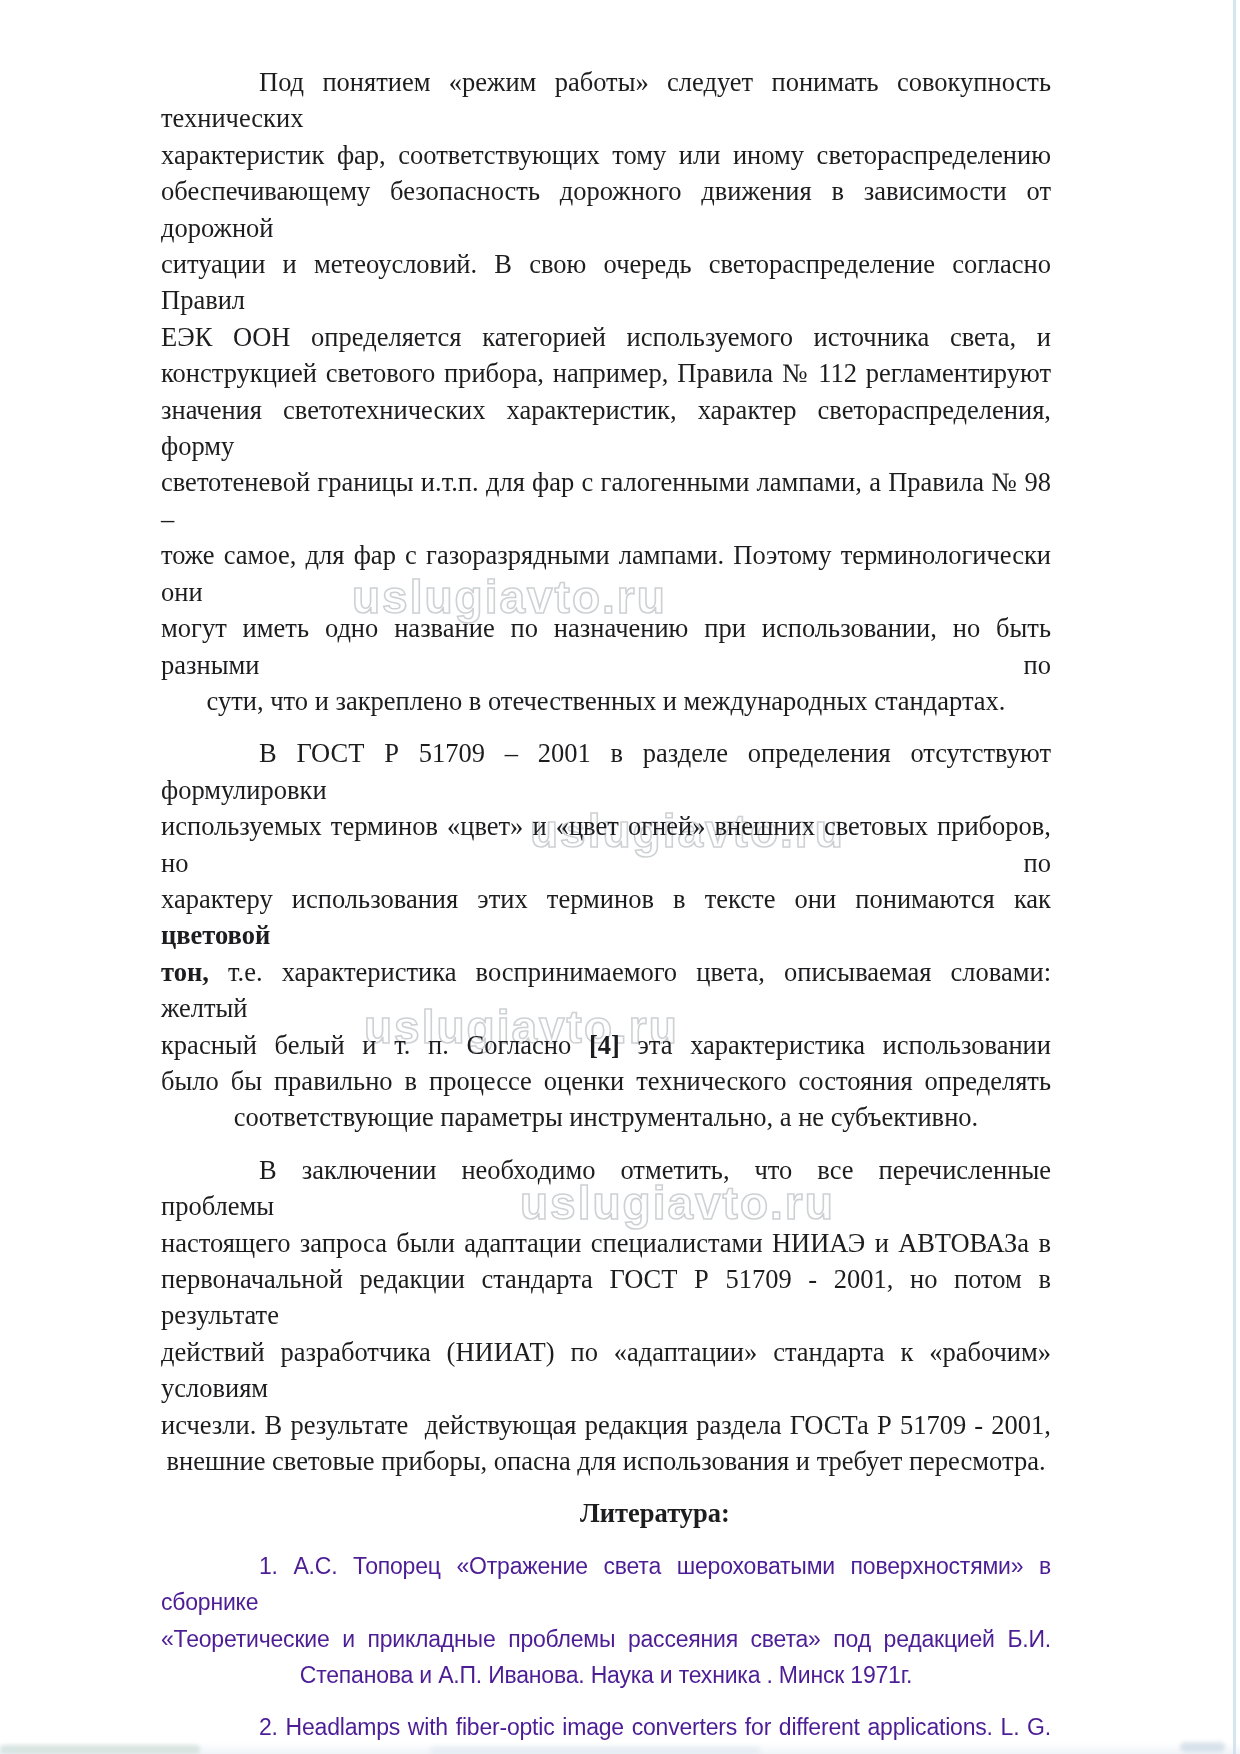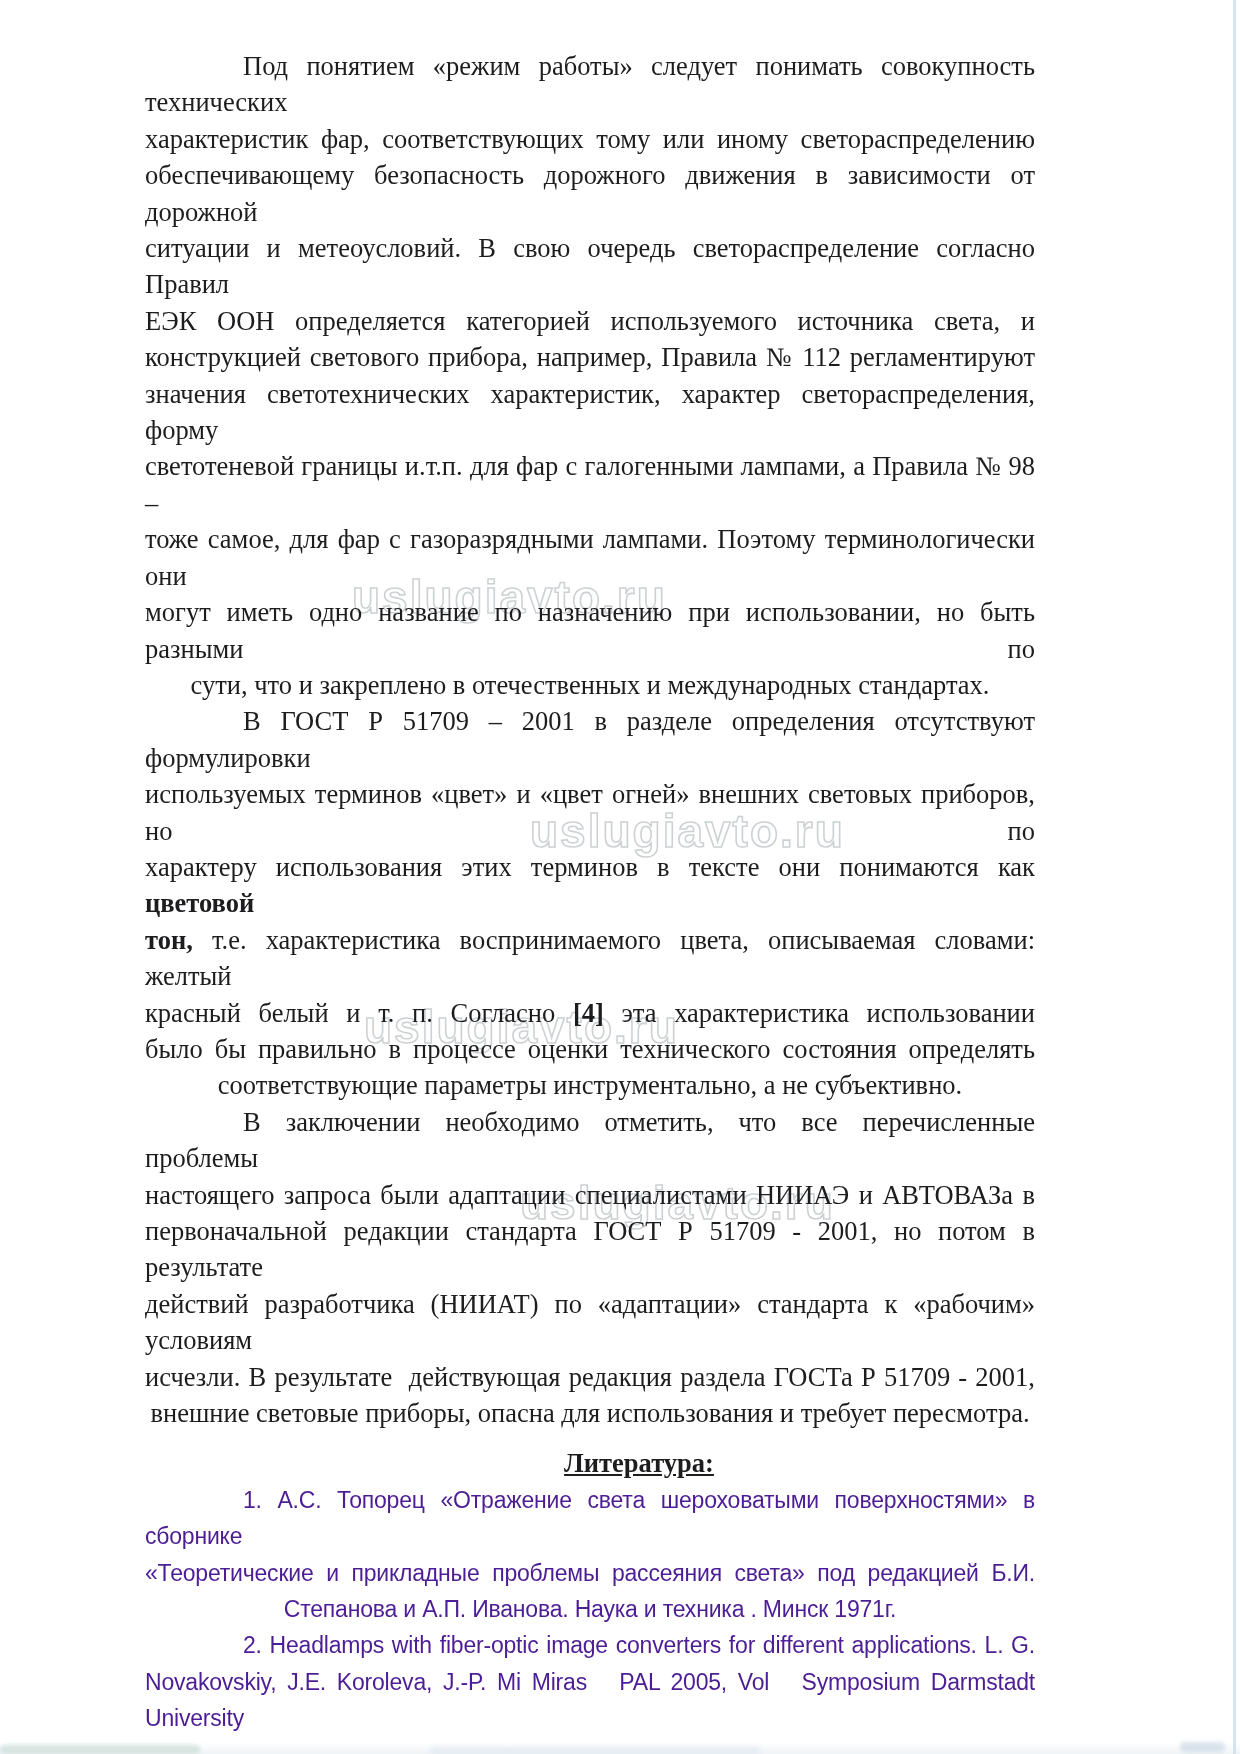--- a/index.html
+++ b/index.html
@@ -8,39 +8,39 @@
     width:1240px;height:1754px;
     background:#ffffff;
     overflow:hidden;
     font-family:"Liberation Serif","DejaVu Serif",serif;
     color:#1d1d1f;
   }
   
   .doc{
     position:absolute;left:145px;top:48px;width:890px;
   }
-  .block{margin:0;padding:0;}
+  .block{margin:16px;padding:0;}
   .line{
     width:890px;line-height:36.4px;
     font-size:26.5px;
     white-space:normal;
     text-align:center;
   }
   .line.jl{text-align:justify;text-align-last:justify;text-justify:inter-word;}
   .line.ind{text-indent:98px;}
   .b{font-weight:700;}
   .sans .line{
     font-family:"Liberation Sans","DejaVu Sans",sans-serif;
     font-size:23px;
     letter-spacing:-0.2px;
     color:#4c1d95;
     overflow:visible;
   }
   .heading{margin-top:14px;}
-  .heading .line{font-weight:700;text-decoration:underline;}
+  .heading .line{font-weight:700;}
   
   .wm{
     position:absolute;
     font-family:"Liberation Sans","DejaVu Sans",sans-serif;
     font-weight:700;
     font-size:46px;
     letter-spacing:2px;
     color:transparent;
     -webkit-text-stroke:1.6px #c6cacc;
     text-stroke:1.6px #c6cacc;

